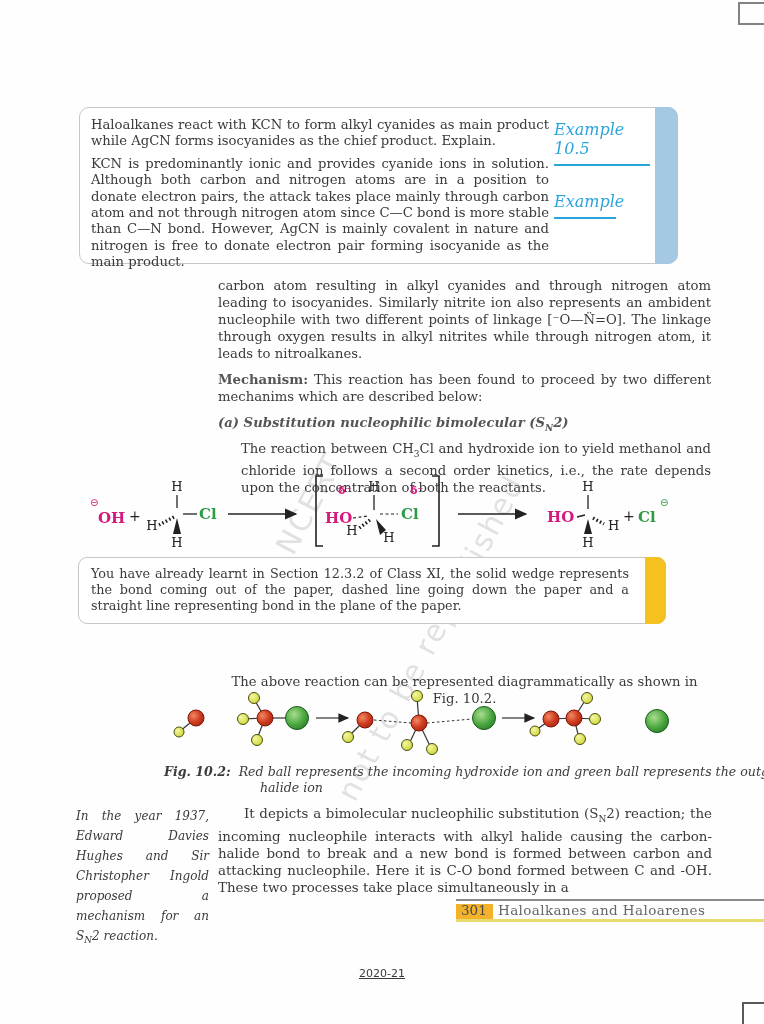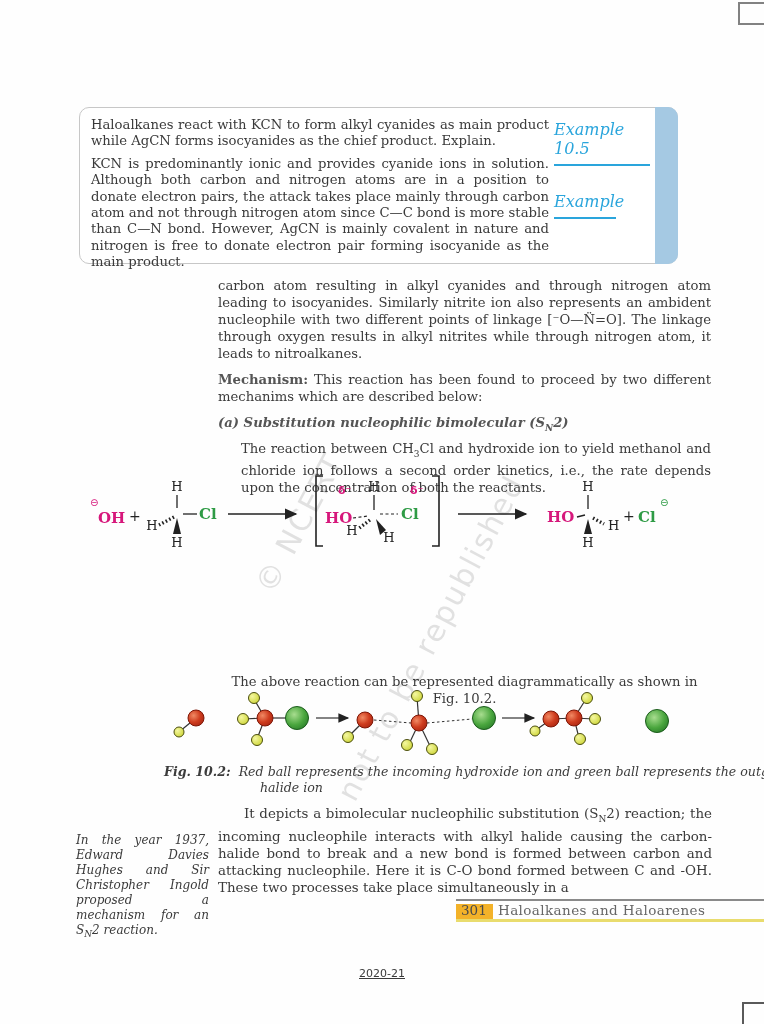--- a/index.html
+++ b/index.html
@@ -68,21 +68,21 @@
   .dashf{stroke:#333;stroke-width:1;stroke-dasharray:2.5,2.5;}
   .rb{fill:url(#rg);stroke:#7e1606;stroke-width:1;}
   .yb{fill:url(#yg);stroke:#4c4f10;stroke-width:1;}
   .gb{fill:url(#gg);stroke:#1c5c1d;stroke-width:1;}
 
   .fig-caption{position:absolute;left:164px;top:764px;width:542px;font-style:italic;font-size:12.6px;
                line-height:15.5px;color:#3c3c3c;padding-left:96px;text-indent:-96px;}
   .fig-caption b{margin-right:8px;}
 
   .sidenote{position:absolute;left:76px;top:806px;width:133px;font-style:italic;font-size:12px;
-            line-height:15px;text-align:justify;color:#3a3a3a;margin-top:27px;}
+            line-height:20px;text-align:justify;color:#3a3a3a;}
   .bottom-para{position:absolute;left:218px;top:805px;width:494px;font-size:13.4px;line-height:17.2px;
                text-align:justify;text-indent:26px;color:#3a3a3a;}
 
   
   .footer-rule-top{position:absolute;left:456px;top:899px;width:308px;height:2px;background:#8a8a8a;}
   .page-badge{position:absolute;left:456px;top:904px;width:37px;height:17px;background:var(--page-badge);}
   .page-num{position:absolute;left:461px;top:902px;font-size:13.5px;color:#4a4a4a;}
   .chapter{position:absolute;left:498px;top:902px;font-size:13.5px;color:#666;letter-spacing:0.4px;text-align:right;}
   .footer-rule-yellow{position:absolute;left:456px;top:919px;width:308px;height:3px;background:var(--footer-rule);}
   .edition{position:absolute;left:0;top:967px;width:100%;text-align:center;
@@ -170,20 +170,24 @@
       <line class="hashb" x1="513" y1="52" x2="524" y2="58"></line>
       <text class="bk f13" x="528" y="64">H</text>
       <polygon points="508,53 504,68 512,68" fill="#222"></polygon>
       <text class="bk f13 tm" x="508" y="81">H</text>
       <text class="bk f14" x="543" y="55">+</text>
       <text class="gr f15b" x="558" y="56">Cl</text>
       <text class="gr f10" x="580" y="40">⊖</text>
     </g>
   </svg>
 
+  <div class="note-box">
+    <div class="note-bar"></div>
+    <div class="note-text">You have already learnt in Section 12.3.2 of Class XI, the solid wedge represents the bond coming out of the paper, dashed line going down the paper and a straight line representing bond in the plane of the paper.</div>
+  </div>
 
   <p class="fig-intro">The above reaction can be represented diagrammatically as shown in Fig. 10.2.</p>
 
   <svg class="fig-svg" width="560" height="78" viewBox="0 0 560 78">
     <defs>
       <radialGradient id="rg" cx="35%" cy="35%" r="75%">
         <stop offset="0%" stop-color="#f08a64"></stop>
           <stop offset="55%" stop-color="#cf3d1f"></stop>
           <stop offset="100%" stop-color="#a92612"></stop>
       </radialGradient>

